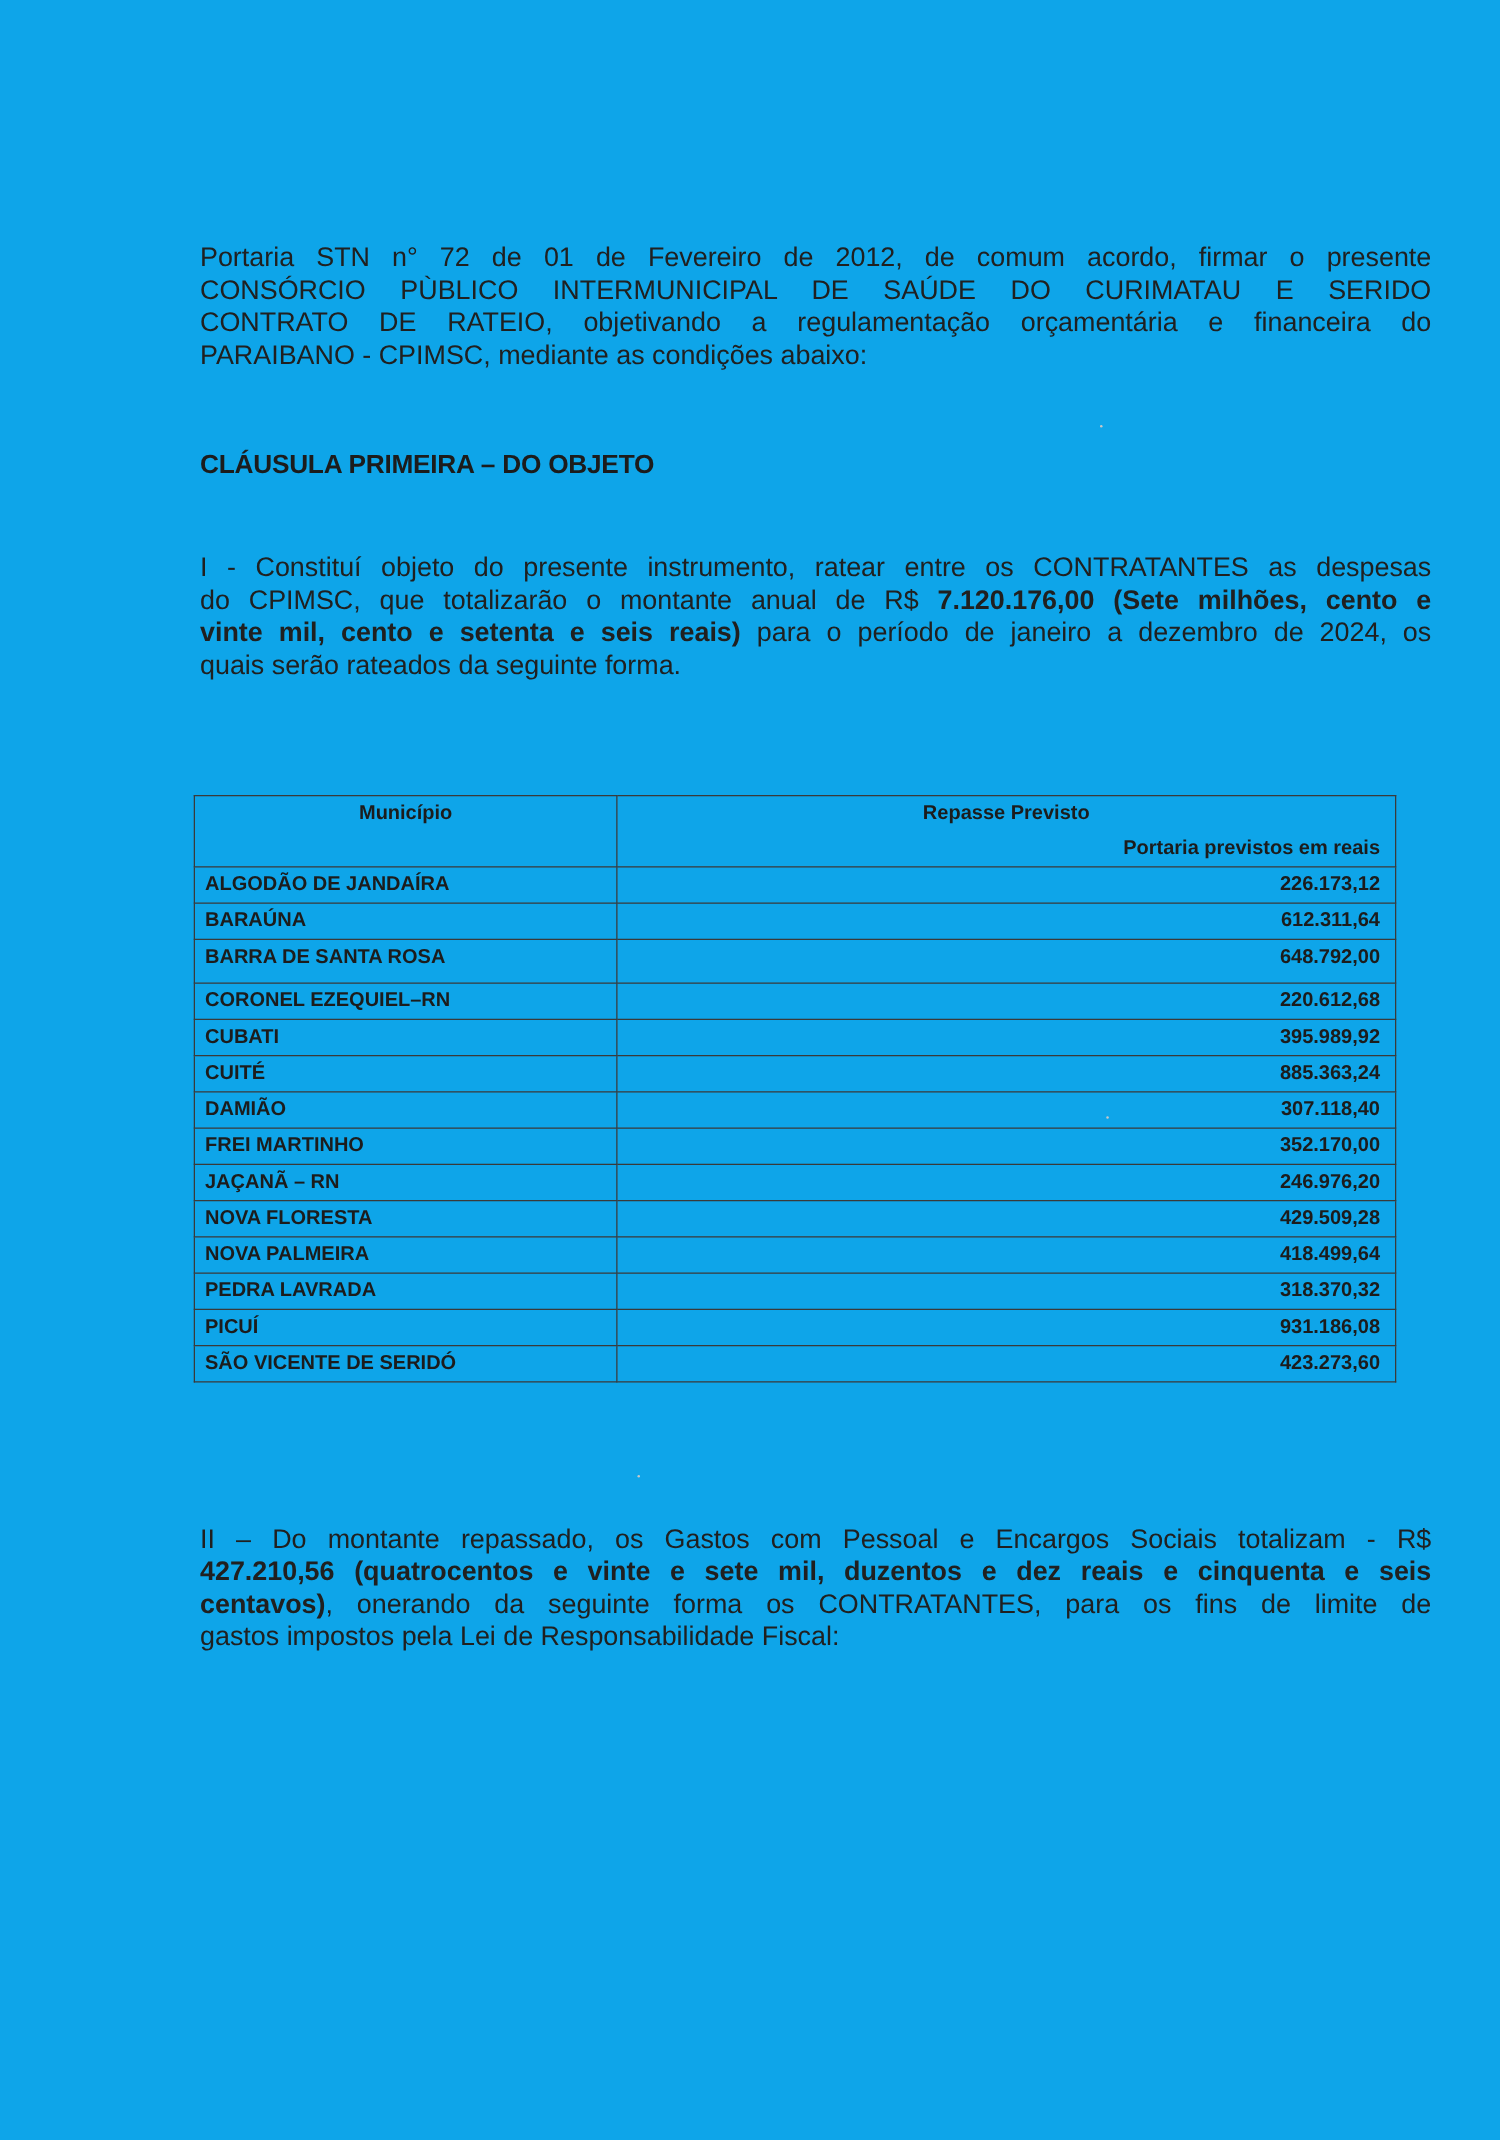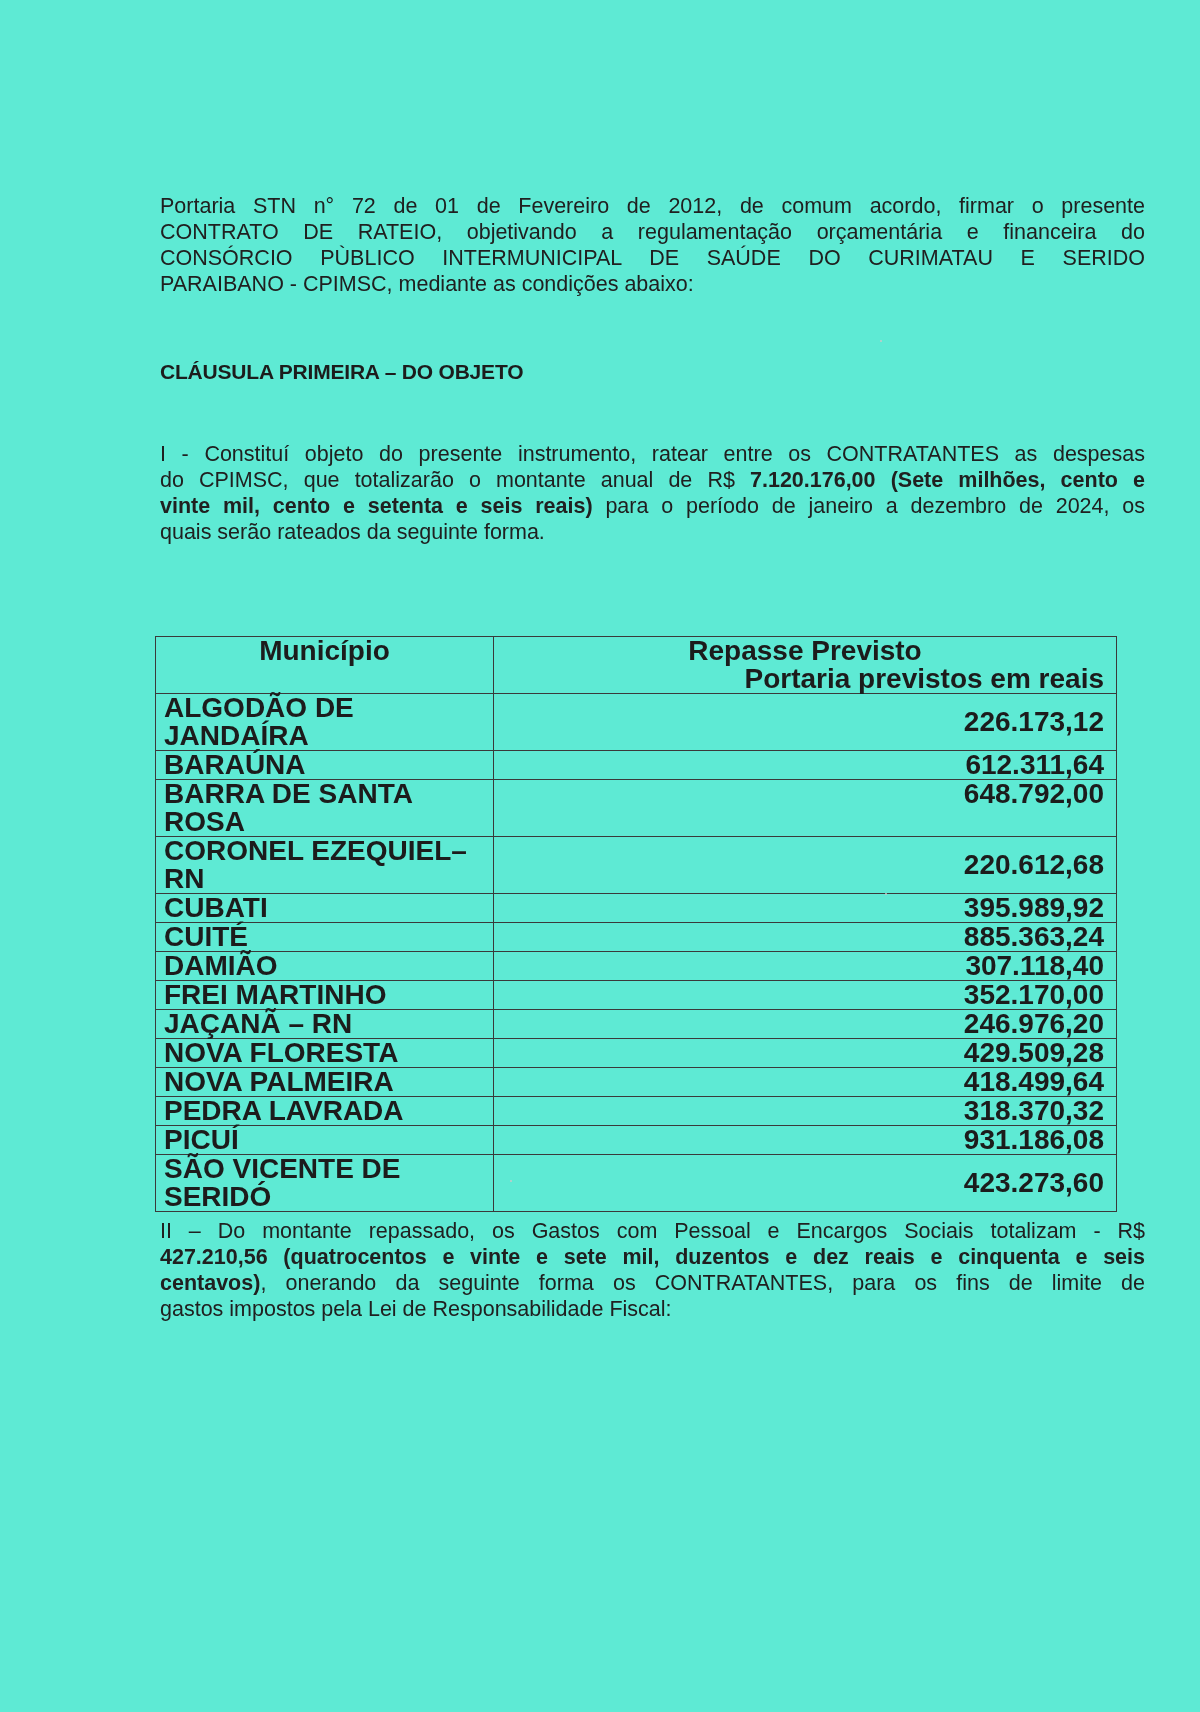--- a/index.html
+++ b/index.html
@@ -1,50 +1,50 @@
 <!DOCTYPE html>
 <html><head>
   <meta charset="utf-8">
   <style>
     html, body { margin: 0; padding: 0; background: #ffffff; }
     body { width: 1200px; height: 1712px; position: relative; overflow: hidden; color: #1e1e1e; }
-    .page { position: absolute; left: 0; top: 0; width: 1200px; height: 1712px; background: #5eead4; }
+    .page { position: absolute; left: 0; top: 0; width: 1200px; height: 1712px; background: #0ea5e9; }
     .text { font-family: "Liberation Sans", sans-serif; font-size: 21.5px; line-height: 26px; color: #202020; text-align: justify; }
     .para1 { position: absolute; left: 160px; top: 193px; width: 985px; }
     .para1 .line { display: block; text-align: justify; text-align-last: justify; white-space: nowrap; }
     .para1 .line.last { text-align-last: left; }
     .heading { position: absolute; left: 160px; top: 360px; font-family: "Liberation Sans", sans-serif; font-weight: bold; font-size: 21px; color: #1c1c1c; letter-spacing: -0.2px; }
     .para2 { position: absolute; left: 160px; top: 441px; width: 985px; }
     .para3 { position: absolute; left: 160px; top: 1218px; width: 985px; }
     .para2 .line, .para3 .line { display: block; text-align: justify; text-align-last: justify; white-space: nowrap; }
     .para2 .line.last, .para3 .line.last { text-align-last: left; }
     b { font-weight: bold; }
 
-    table.rateio { position: absolute; left: 155px; top: 636px; width: 962px; border-collapse: collapse; font-family: "Liberation Sans", sans-serif; font-weight: bold; font-size: 28px; color: #1c1c1c; }
+    table.rateio { position: absolute; left: 155px; top: 636px; width: 962px; border-collapse: collapse; font-family: "Liberation Sans", sans-serif; font-weight: bold; font-size: 16px; color: #1c1c1c; }
     table.rateio td, table.rateio th { border: 1.5px solid #3a3a3a; padding: 0 6px; height: 28px; line-height: 28px; }
     table.rateio th { font-weight: bold; }
     table.rateio th.col-mun { width: 325px; text-align: center; vertical-align: top; padding-top: 0; }
     table.rateio th.col-val { text-align: center; vertical-align: top; position: relative; height: 56px; padding: 0; margin-top: 28px; }
     table.rateio th.col-val .h1 { display: block; height: 28px; line-height: 28px; text-align: center; }
     table.rateio th.col-val .h2 { display: block; height: 28px; line-height: 28px; text-align: right; padding-right: 12px; }
     table.rateio th.col-mun { height: 56px; line-height: 28px; }
     table.rateio td.mun { text-align: left; padding-left: 8px; }
     table.rateio td.val { text-align: right; padding-right: 12px; }
     table.rateio tr.tall td { height: 34px; vertical-align: top; }
     .speck { position: absolute; width: 2px; height: 2px; background: #c8c8c8; border-radius: 1px; }
   </style>
 </head>
 <body>
 
 <div class="page">
 
   <div class="text para1">
     <span class="line">Portaria STN n° 72 de 01 de Fevereiro de 2012, de comum acordo, firmar o presente</span>
+    <span class="line">CONSÓRCIO PÙBLICO INTERMUNICIPAL DE SAÚDE DO CURIMATAU E SERIDO</span>
     <span class="line">CONTRATO DE RATEIO, objetivando a regulamentação orçamentária e financeira do</span>
-    <span class="line">CONSÓRCIO PÙBLICO INTERMUNICIPAL DE SAÚDE DO CURIMATAU E SERIDO</span>
     <span class="line last">PARAIBANO - CPIMSC, mediante as condições abaixo:</span>
   </div>
 
   <div class="heading">CLÁUSULA PRIMEIRA – DO OBJETO</div>
 
   <div class="text para2">
     <span class="line">I - Constituí objeto do presente instrumento, ratear entre os CONTRATANTES as despesas</span>
     <span class="line"><span>do CPIMSC, que totalizarão o montante anual de R$ </span><b>7.120.176,00 (Sete milhões, cento e</b></span>
     <span class="line"><b>vinte mil, cento e setenta e seis reais)</b><span> para o período de janeiro a dezembro de 2024, os</span></span>
     <span class="line last">quais serão rateados da seguinte forma.</span>

